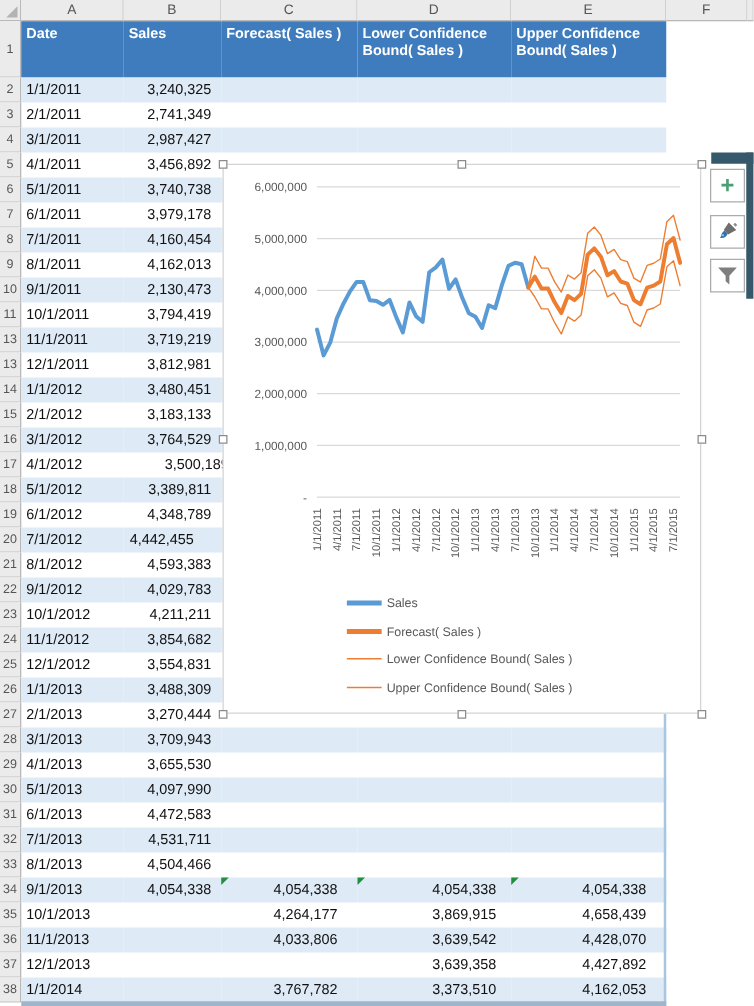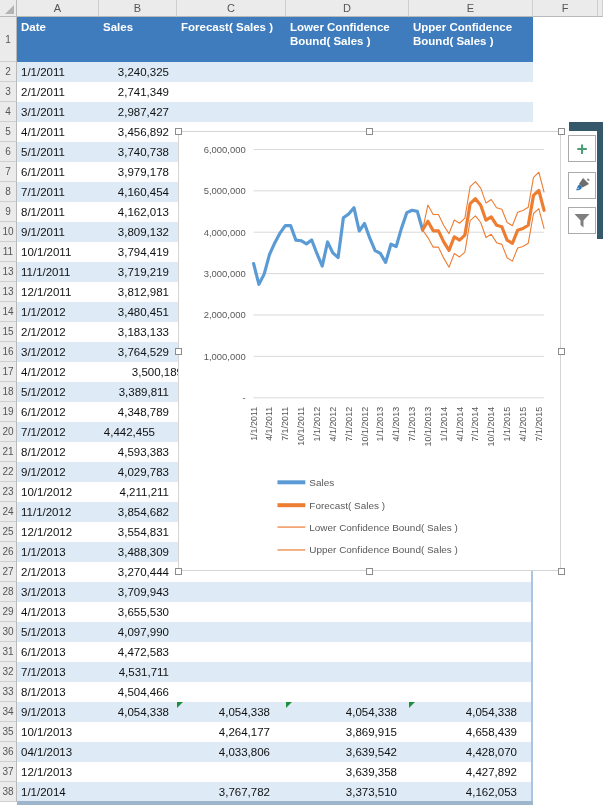--- a/index.html
+++ b/index.html
@@ -138,21 +138,21 @@
       <div class="cell num band" style="left: 99px; top: 182px; width: 78px; height: 20px; line-height: 20px; padding-right: 8px;">4,160,454</div>
       <div class="cell num band" style="left: 177px; top: 182px; width: 109px; height: 20px; line-height: 20px; padding-right: 16px;"></div>
       <div class="cell num band" style="left: 286px; top: 182px; width: 123px; height: 20px; line-height: 20px; padding-right: 12px;"></div>
       <div class="cell num band" style="left: 409px; top: 182px; width: 124px; height: 20px; line-height: 20px; padding-right: 16px;"></div>
       <div class="cell date" style="left: 17px; top: 202px; width: 82px; height: 20px; line-height: 20px;">8/1/2011</div>
       <div class="cell num" style="left: 99px; top: 202px; width: 78px; height: 20px; line-height: 20px; padding-right: 8px;">4,162,013</div>
       <div class="cell num" style="left: 177px; top: 202px; width: 109px; height: 20px; line-height: 20px; padding-right: 16px;"></div>
       <div class="cell num" style="left: 286px; top: 202px; width: 123px; height: 20px; line-height: 20px; padding-right: 12px;"></div>
       <div class="cell num" style="left: 409px; top: 202px; width: 124px; height: 20px; line-height: 20px; padding-right: 16px;"></div>
       <div class="cell date band" style="left: 17px; top: 222px; width: 82px; height: 20px; line-height: 20px;">9/1/2011</div>
-      <div class="cell num band" style="left: 99px; top: 222px; width: 78px; height: 20px; line-height: 20px; padding-right: 8px;">3,809,132</div>
+      <div class="cell num band" style="left: 99px; top: 222px; width: 78px; height: 20px; line-height: 20px; padding-right: 8px;">2,130,473</div>
       <div class="cell num band" style="left: 177px; top: 222px; width: 109px; height: 20px; line-height: 20px; padding-right: 16px;"></div>
       <div class="cell num band" style="left: 286px; top: 222px; width: 123px; height: 20px; line-height: 20px; padding-right: 12px;"></div>
       <div class="cell num band" style="left: 409px; top: 222px; width: 124px; height: 20px; line-height: 20px; padding-right: 16px;"></div>
       <div class="cell date" style="left: 17px; top: 242px; width: 82px; height: 20px; line-height: 20px;">10/1/2011</div>
       <div class="cell num" style="left: 99px; top: 242px; width: 78px; height: 20px; line-height: 20px; padding-right: 8px;">3,794,419</div>
       <div class="cell num" style="left: 177px; top: 242px; width: 109px; height: 20px; line-height: 20px; padding-right: 16px;"></div>
       <div class="cell num" style="left: 286px; top: 242px; width: 123px; height: 20px; line-height: 20px; padding-right: 12px;"></div>
       <div class="cell num" style="left: 409px; top: 242px; width: 124px; height: 20px; line-height: 20px; padding-right: 16px;"></div>
       <div class="cell date band" style="left: 17px; top: 262px; width: 82px; height: 20px; line-height: 20px;">11/1/2011</div>
       <div class="cell num band" style="left: 99px; top: 262px; width: 78px; height: 20px; line-height: 20px; padding-right: 8px;">3,719,219</div>
@@ -270,21 +270,21 @@
       <div class="flag" style="left: 177px; top: 702px;"></div>
       <div class="cell num band" style="left: 286px; top: 702px; width: 123px; height: 20px; line-height: 20px; padding-right: 12px;">4,054,338</div>
       <div class="flag" style="left: 286px; top: 702px;"></div>
       <div class="cell num band" style="left: 409px; top: 702px; width: 124px; height: 20px; line-height: 20px; padding-right: 16px;">4,054,338</div>
       <div class="flag" style="left: 409px; top: 702px;"></div>
       <div class="cell date" style="left: 17px; top: 722px; width: 82px; height: 20px; line-height: 20px;">10/1/2013</div>
       <div class="cell num" style="left: 99px; top: 722px; width: 78px; height: 20px; line-height: 20px; padding-right: 8px;"></div>
       <div class="cell num" style="left: 177px; top: 722px; width: 109px; height: 20px; line-height: 20px; padding-right: 16px;">4,264,177</div>
       <div class="cell num" style="left: 286px; top: 722px; width: 123px; height: 20px; line-height: 20px; padding-right: 12px;">3,869,915</div>
       <div class="cell num" style="left: 409px; top: 722px; width: 124px; height: 20px; line-height: 20px; padding-right: 16px;">4,658,439</div>
-      <div class="cell date band" style="left: 17px; top: 742px; width: 82px; height: 20px; line-height: 20px;">04/1/2013</div>
+      <div class="cell date band" style="left: 17px; top: 742px; width: 82px; height: 20px; line-height: 20px;">11/1/2013</div>
       <div class="cell num band" style="left: 99px; top: 742px; width: 78px; height: 20px; line-height: 20px; padding-right: 8px;"></div>
       <div class="cell num band" style="left: 177px; top: 742px; width: 109px; height: 20px; line-height: 20px; padding-right: 16px;">4,033,806</div>
       <div class="cell num band" style="left: 286px; top: 742px; width: 123px; height: 20px; line-height: 20px; padding-right: 12px;">3,639,542</div>
       <div class="cell num band" style="left: 409px; top: 742px; width: 124px; height: 20px; line-height: 20px; padding-right: 16px;">4,428,070</div>
       <div class="cell date" style="left: 17px; top: 762px; width: 82px; height: 20px; line-height: 20px;">12/1/2013</div>
       <div class="cell num" style="left: 99px; top: 762px; width: 78px; height: 20px; line-height: 20px; padding-right: 8px;"></div>
       <div class="cell num" style="left: 177px; top: 794px; width: 109px; height: 20px; line-height: 20px; padding-right: 16px; text-align: right;">4,033,625</div>
       <div class="cell num" style="left: 286px; top: 762px; width: 123px; height: 20px; line-height: 20px; padding-right: 12px;">3,639,358</div>
       <div class="cell num" style="left: 409px; top: 762px; width: 124px; height: 20px; line-height: 20px; padding-right: 16px;">4,427,892</div>
       <div class="cell date band" style="left: 17px; top: 782px; width: 82px; height: 20px; line-height: 20px;">1/1/2014</div>

